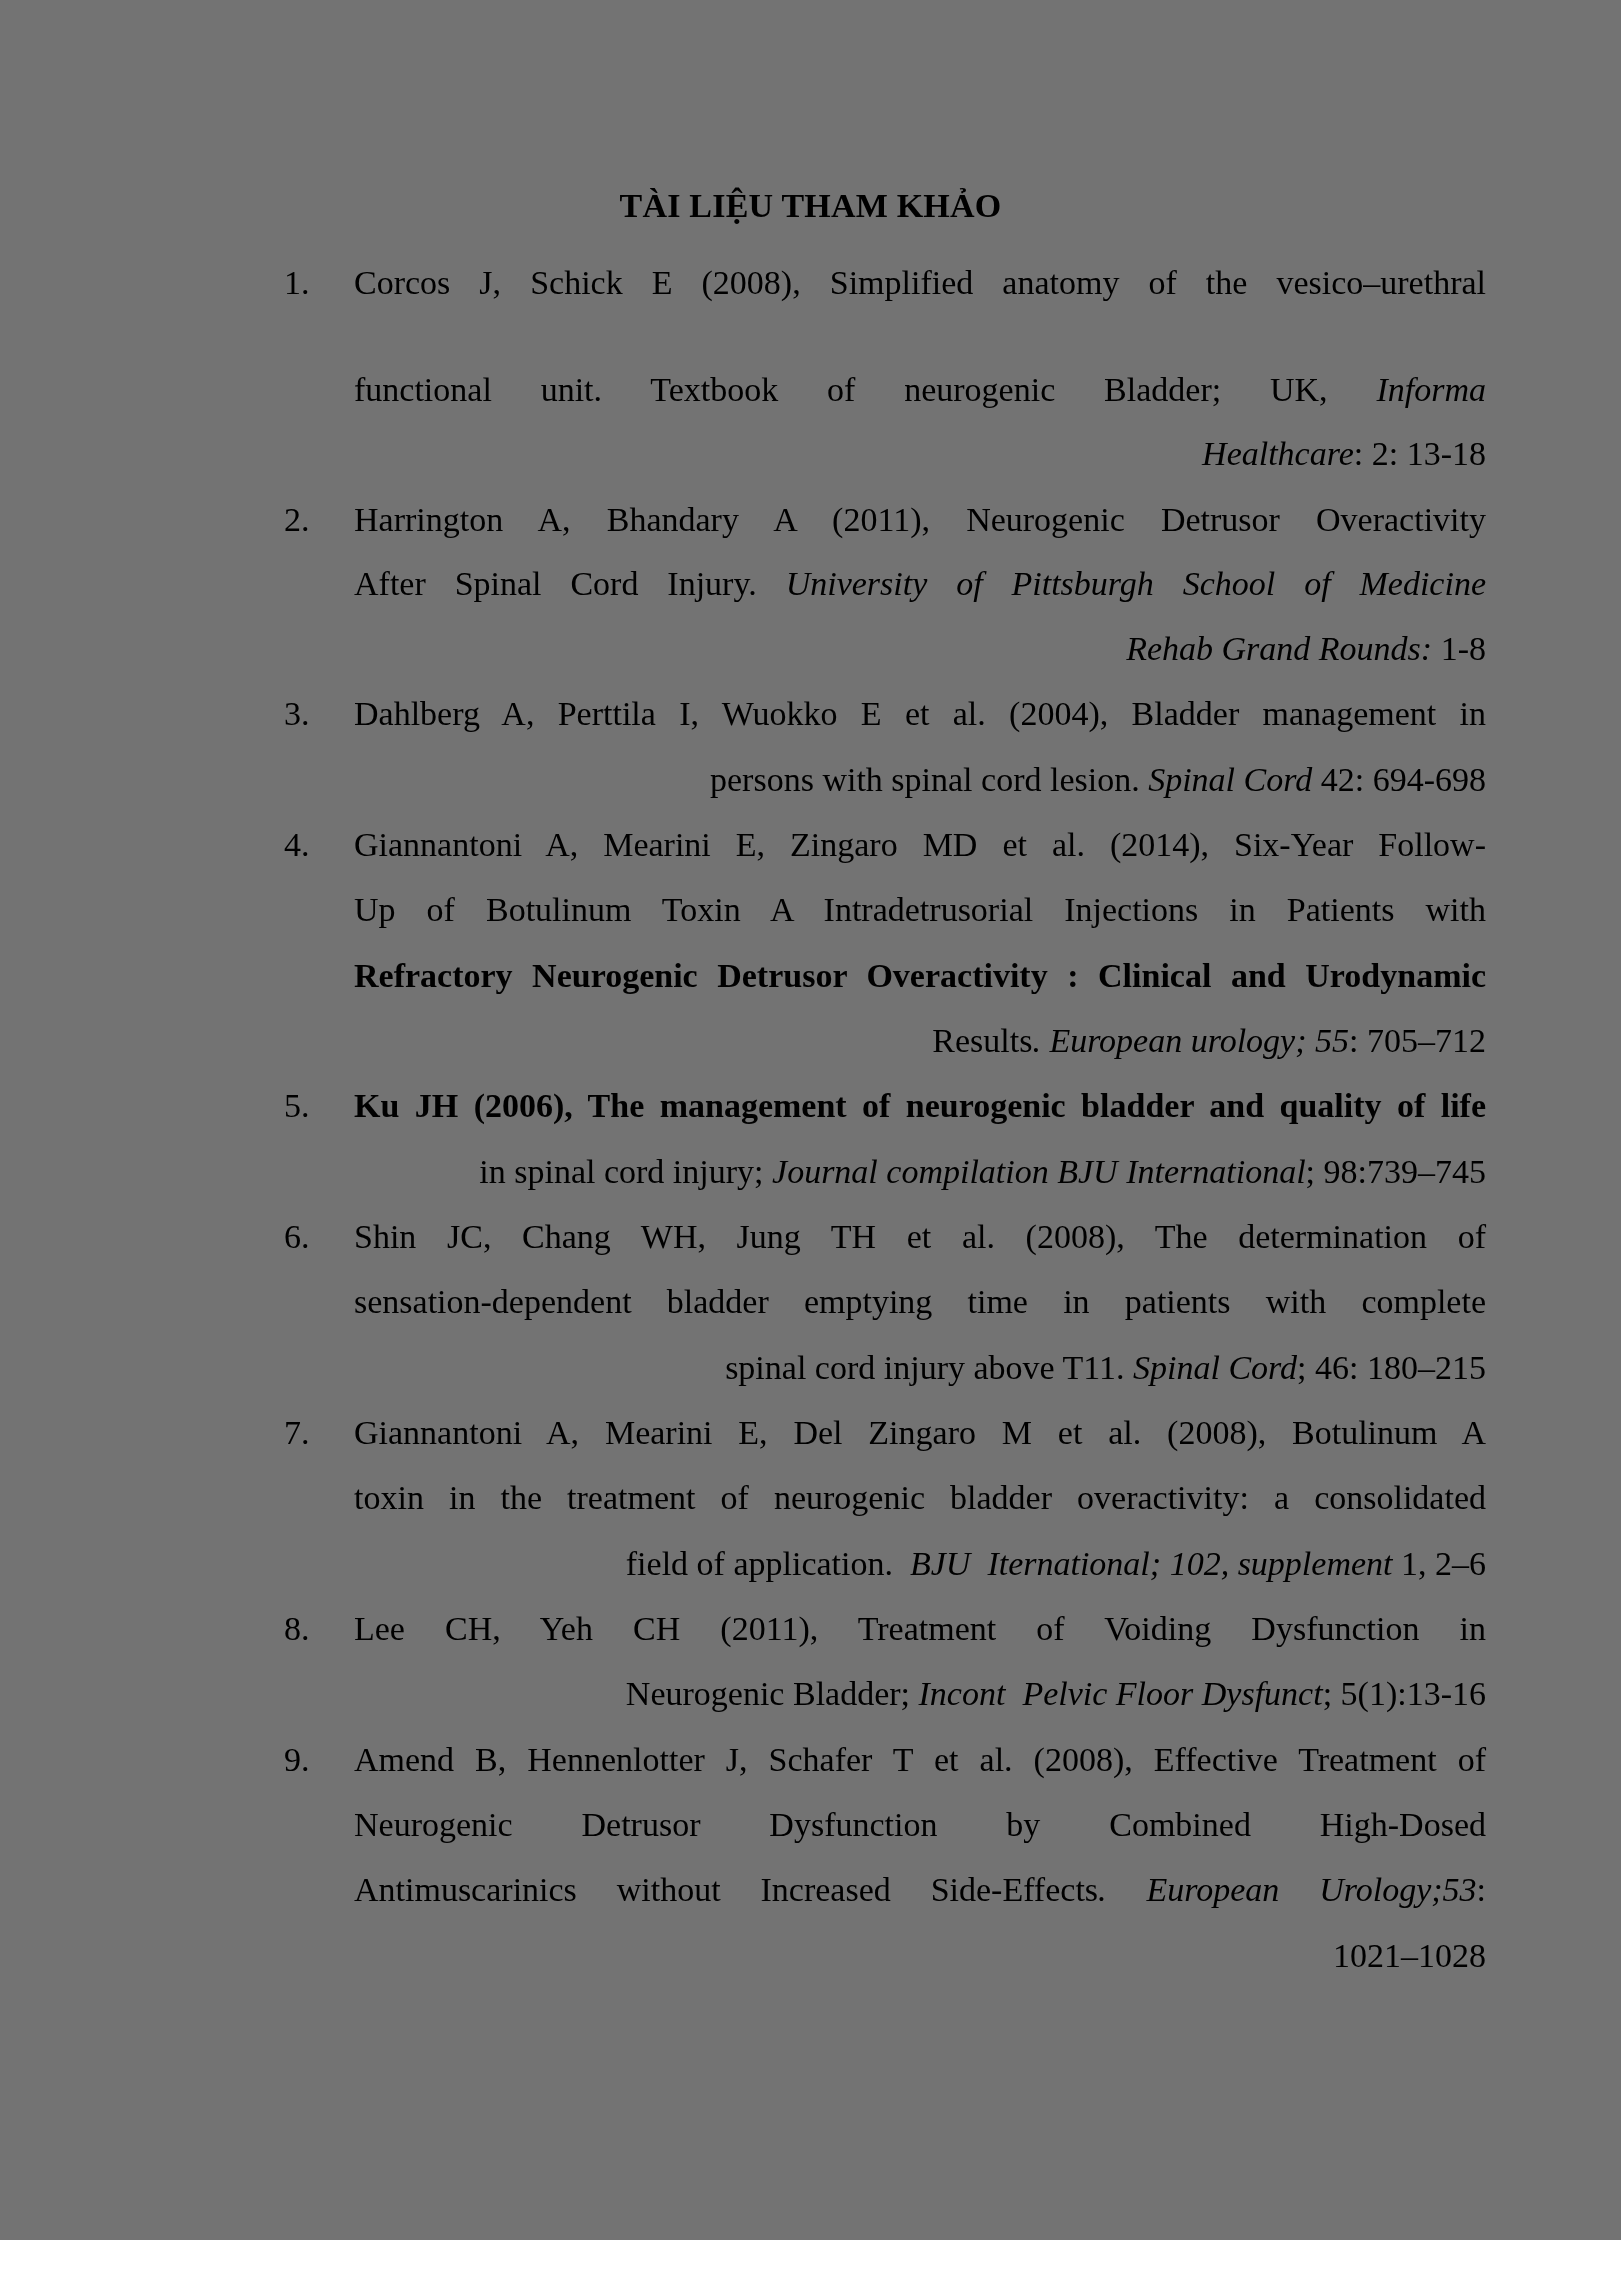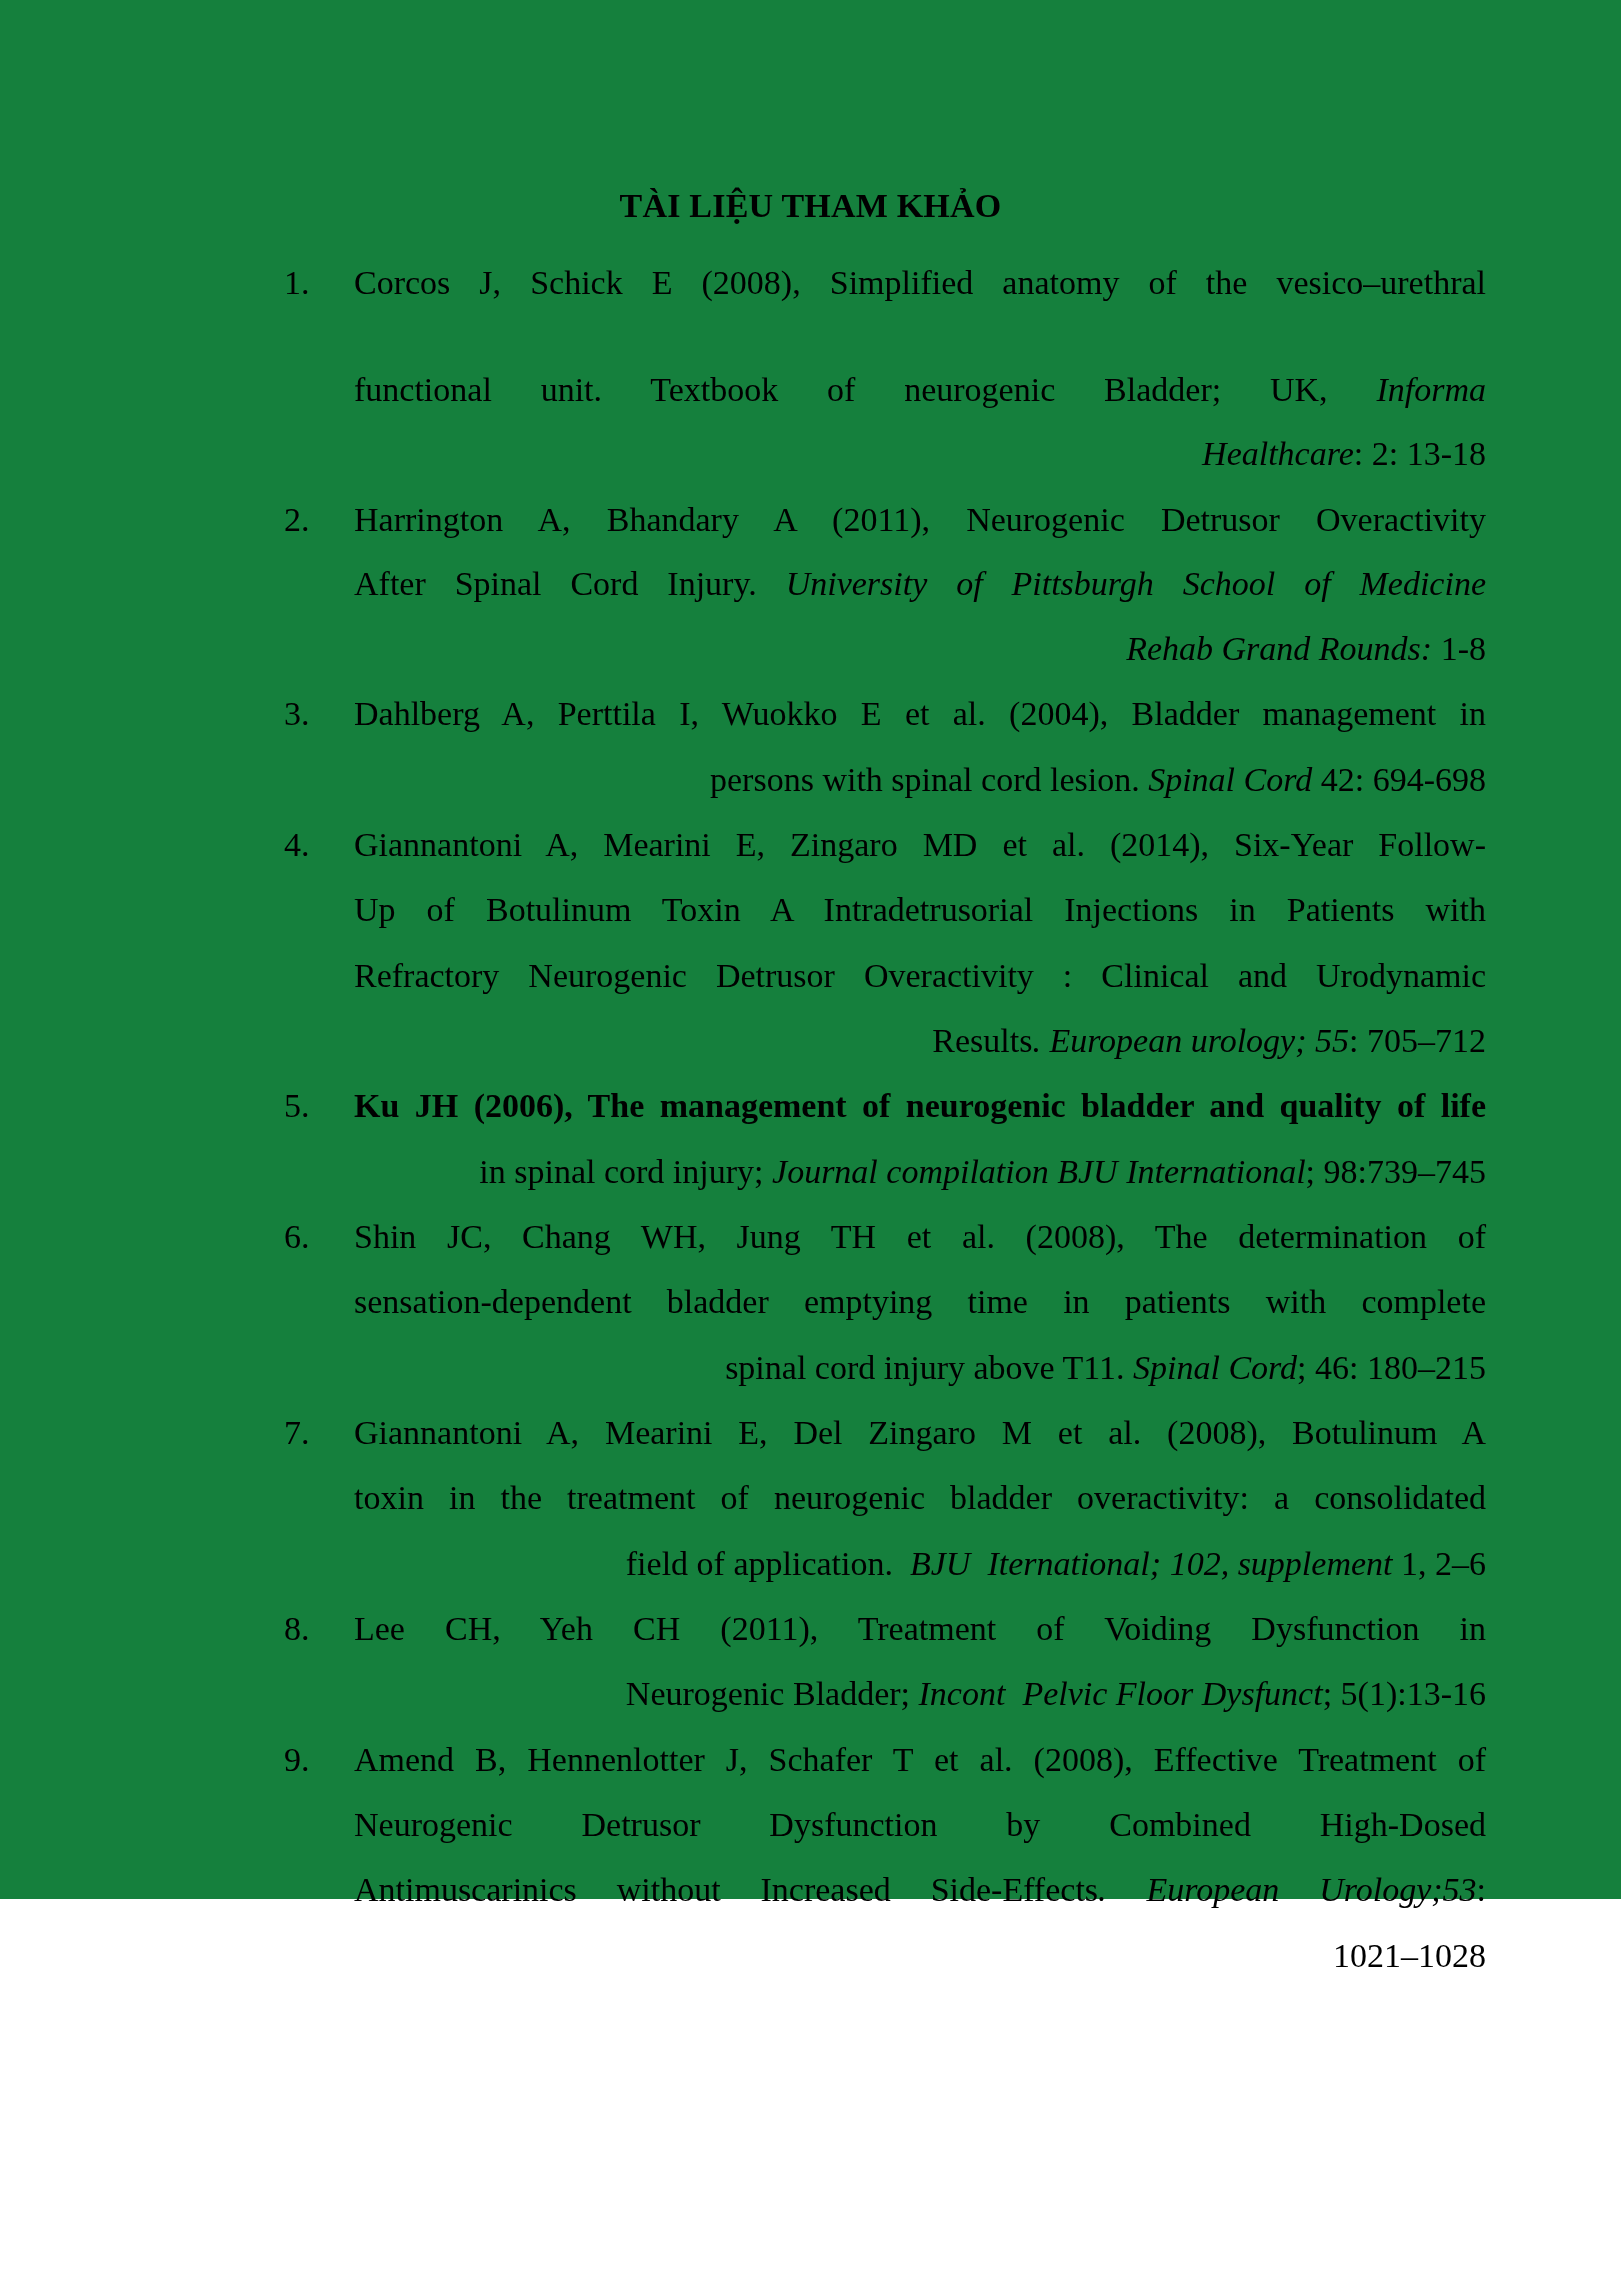--- a/index.html
+++ b/index.html
@@ -1,18 +1,18 @@
 <!DOCTYPE html>
 <html><head>
 <meta charset="utf-8">
 <style>
   html, body { margin: 0; padding: 0; background: #ffffff; }
   body { width: 1621px; height: 2293px; position: relative; overflow: hidden;
          font-family: "Liberation Serif", "DejaVu Serif", serif; color: #000000; }
-  .page { position: absolute; left: 0; top: 0; width: 1621px; height: 1899px; background: #15803d; }
+  .page { position: absolute; left: 0; top: 0; width: 1621px; height: 2240px; background: #737373; }
   .title { position: absolute; left: 0; width: 1621px; top: 186px; text-align: center;
            font-weight: bold; font-size: 34px; line-height: 39px; letter-spacing: 0.2px; }
   .ref { position: absolute; left: 0; width: 1621px; }
   .num { position: absolute; left: 284px; width: 49px; font-size: 34px; line-height: 39px; }
   .line { position: absolute; left: 334px; width: 1132px; font-size: 34px; line-height: 39px;
           white-space: nowrap; margin-left: 20px; }
   .line.j { text-align: justify; text-align-last: justify; }
   .line.l { text-align: right; }
   .it { font-style: italic; }
 </style>
@@ -40,21 +40,21 @@
   <div class="ref">
     <div class="num" style="top:694px">3.</div>
     <div class="line j" style="top: 694px; white-space: normal;"><span>Dahlberg A, Perttila I, Wuokko E et al. (2004), Bladder management in</span></div>
     <div class="line l" style="top:760px"><span>persons with spinal cord lesion. </span><span class="it">Spinal Cord</span><span> 42: 694-698</span></div>
   </div>
 
   <div class="ref">
     <div class="num" style="top:825px">4.</div>
     <div class="line j" style="top: 825px; white-space: normal;"><span>Giannantoni A, Mearini E, Zingaro MD et al. (2014), Six-Year Follow-</span></div>
     <div class="line j" style="top: 890px; white-space: normal;"><span>Up of Botulinum Toxin A Intradetrusorial Injections in Patients with</span></div>
-    <div class="line j" style="top: 956px; white-space: normal;"><span>Refractory Neurogenic Detrusor Overactivity : Clinical and Urodynamic</span></div>
+    <div class="line j" style="top: 956px; white-space: normal; font-weight: bold;"><span>Refractory Neurogenic Detrusor Overactivity : Clinical and Urodynamic</span></div>
     <div class="line l" style="top:1021px"><span>Results</span><span class="it">. European urology; 55</span><span>: 705–712</span></div>
   </div>
 
   <div class="ref">
     <div class="num" style="top:1086px">5.</div>
     <div class="line j" style="top: 1086px; white-space: normal; font-weight: bold;"><span>Ku JH (2006), The management of neurogenic bladder and quality of life</span></div>
     <div class="line l" style="top:1152px"><span>in spinal cord injury; </span><span class="it">Journal compilation BJU International</span><span>; 98:739–745</span></div>
   </div>
 
   <div class="ref">

